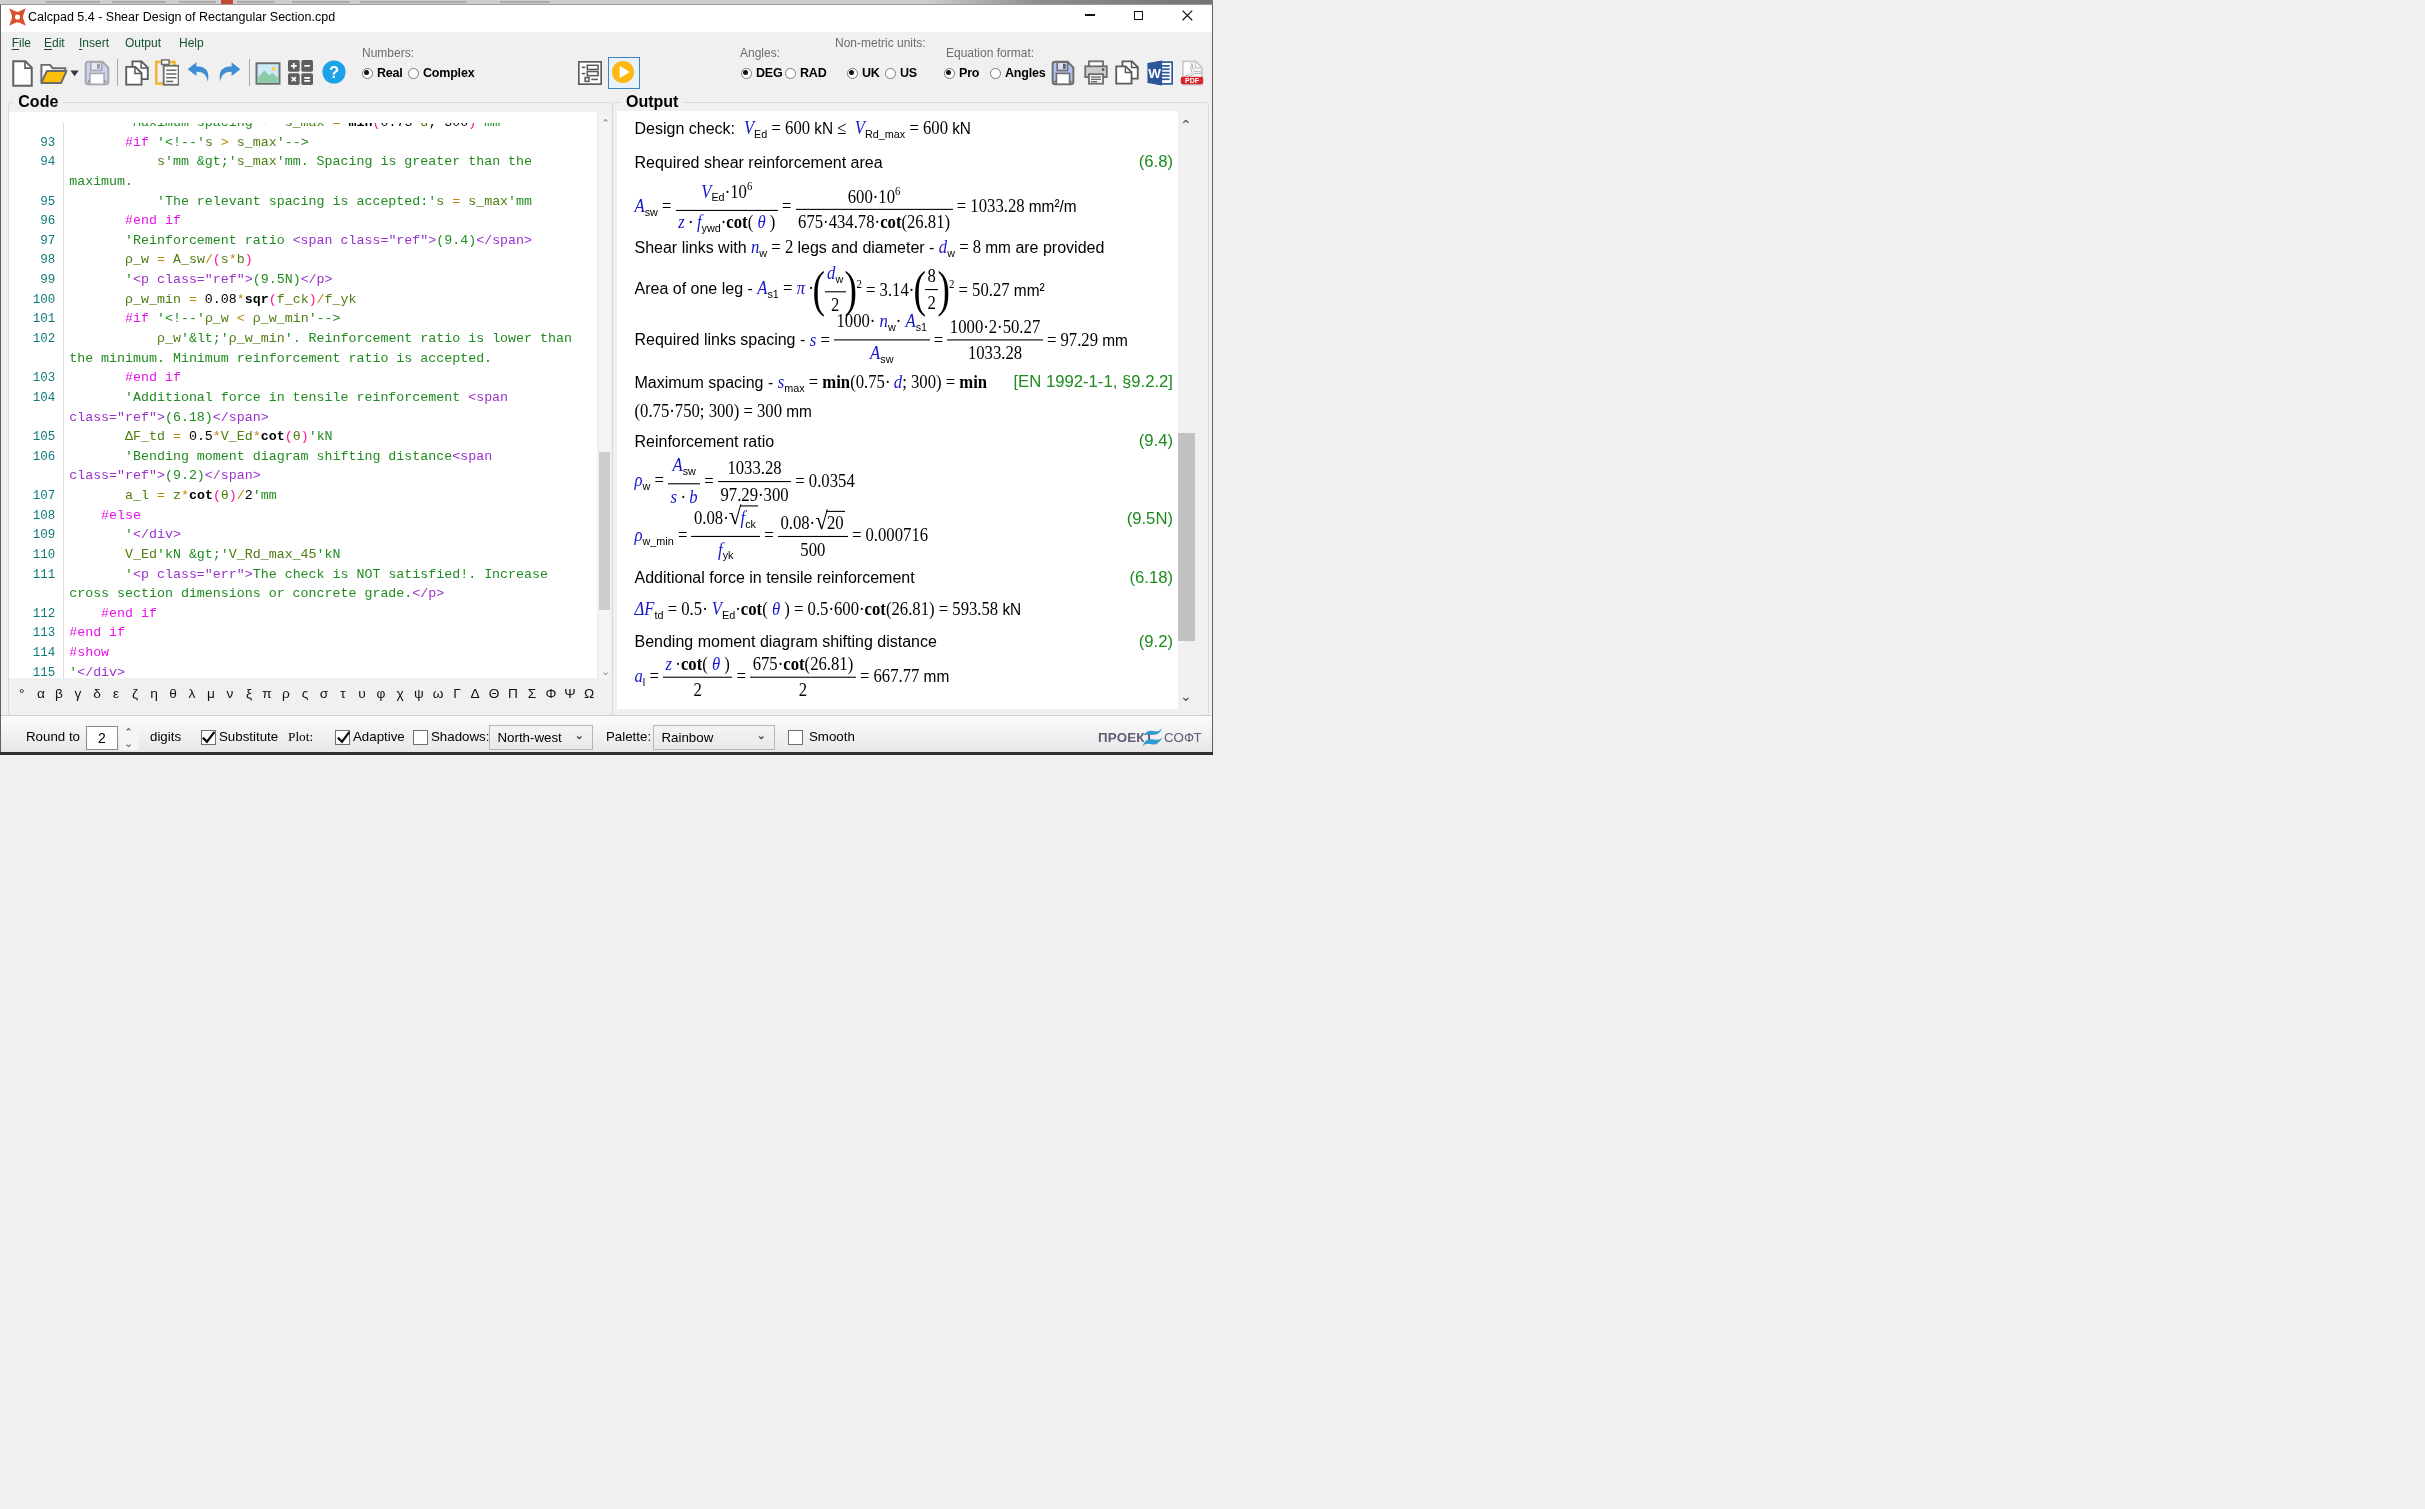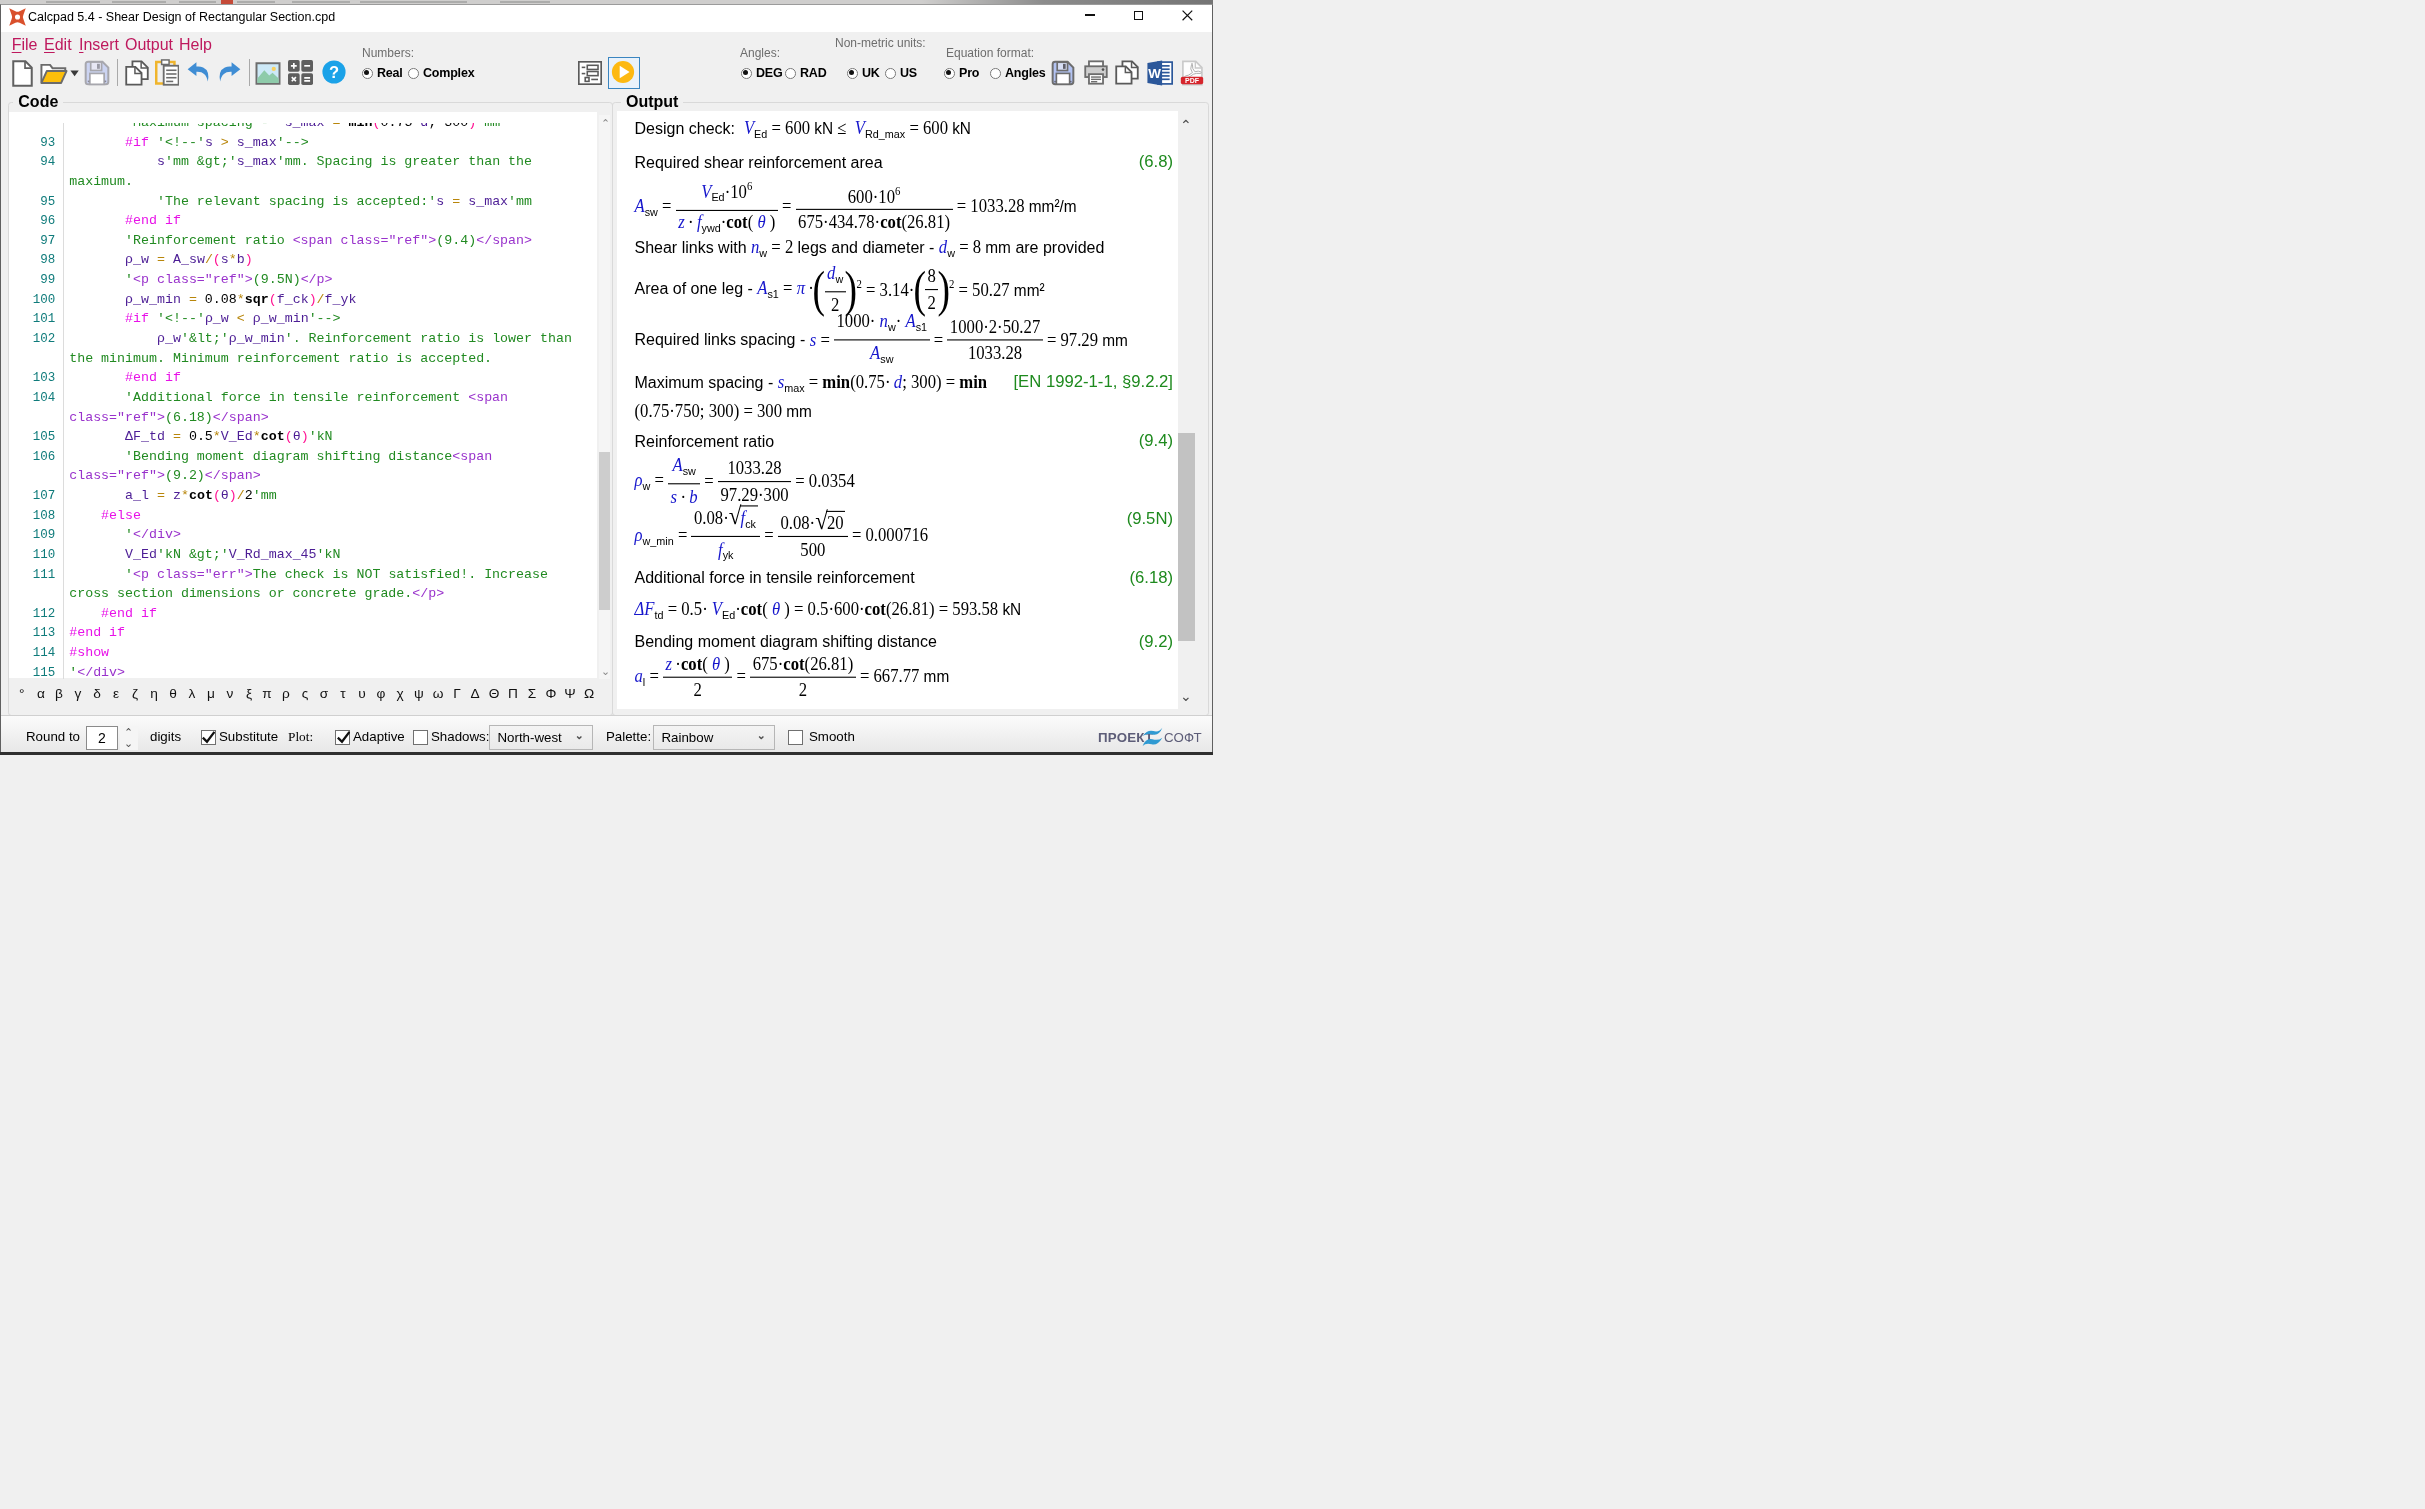--- a/index.html
+++ b/index.html
@@ -6,40 +6,40 @@
 body{width:1213px;height:755px;overflow:hidden;position:relative;background:#f0f0f0;
   font-family:"Liberation Sans",sans-serif;-webkit-font-smoothing:antialiased;}
 .abs{position:absolute;}
 
 #topstrip{left:0;top:0;width:1213px;height:4.2px;background:linear-gradient(90deg,#cfcecd 0,#cfcecd 76%,#8c8c8c 86%,#747474 100%);}
 #winborder{left:0;top:4.2px;width:1213px;height:748px;border-left:1.7px solid #606060;border-right:1.7px solid #606060;border-top:0.8px solid #9b9b9b;box-sizing:border-box;}
 #titlebar{left:0.8px;top:5px;width:1211px;height:27px;background:#ffffff;}
 #titletext{left:28px;top:10px;font-size:12.5px;color:#000;}
 .wbtn{color:#111;}
 #menubar{left:0.8px;top:32px;width:1211px;height:23px;background:#f0f0f0;}
-.mi{position:absolute;top:4.2px;font-size:16px;color:#be185d;}
+.mi{position:absolute;top:4.2px;font-size:12px;color:#14532d;}
 .mi u{text-decoration-thickness:0.8px;text-underline-offset:1.7px;}
 
 #toolbar{left:0.8px;top:55px;width:1211px;height:40px;background:#f0f0f0;}
 .tsep{position:absolute;top:4.2px;width:0.8px;height:27px;background:#a9a9a9;}
 .tlab{position:absolute;font-size:12px;color:#6d6d6d;}
 .radio{position:absolute;width:10.8px;height:10.8px;border-radius:50%;border:1.5px solid #7a7a7a;background:#fff;box-sizing:border-box;}
 .radio.sel:after{content:"";position:absolute;left:1.2px;top:1.2px;width:5px;height:5px;border-radius:50%;background:#111;}
 .rlab{position:absolute;font-size:12.5px;font-weight:bold;color:#000;letter-spacing:-0.2px;}
 
 .gbox{position:absolute;border:0.8px solid #d9d9d9;border-radius:3.3px;}
 .glab{position:absolute;font-size:16px;font-weight:bold;color:#000;background:#f0f0f0;padding:0 5px;}
 
 #codearea{left:9.2px;top:123px;width:588px;height:556px;background:transparent;overflow:hidden;}
 .crow{position:absolute;left:0;width:586px;height:20px;font-family:"Liberation Mono",monospace;font-size:13.3px;line-height:20px;white-space:pre;}
 .ln{position:absolute;left:0;width:46px;text-align:right;color:#0f7b7b;font-family:"Liberation Mono",monospace;font-size:12.5px;line-height:20px;}
 .ct{position:absolute;left:60px;}
 .g{color:#218a21;}
 .mg{color:#e811e8;}
-.b{color:#4c1d95;text-align:center;}
+.b{color:#4d7c0f;text-align:center;}
 .go{color:#b8860b;}
 .pk{color:#ff1493;}
 .pu{color:#9932cc;}
 .bk{color:#000;}
 .bo{color:#000;font-weight:bold;}
 
 .sbtrack{position:absolute;background:#f2f2f2;}
 .sbthumb{position:absolute;background:#c8c8c8;}
 .chev{position:absolute;font-size:10.8px;color:#8a8a8a;font-family:"Liberation Sans";}
 

